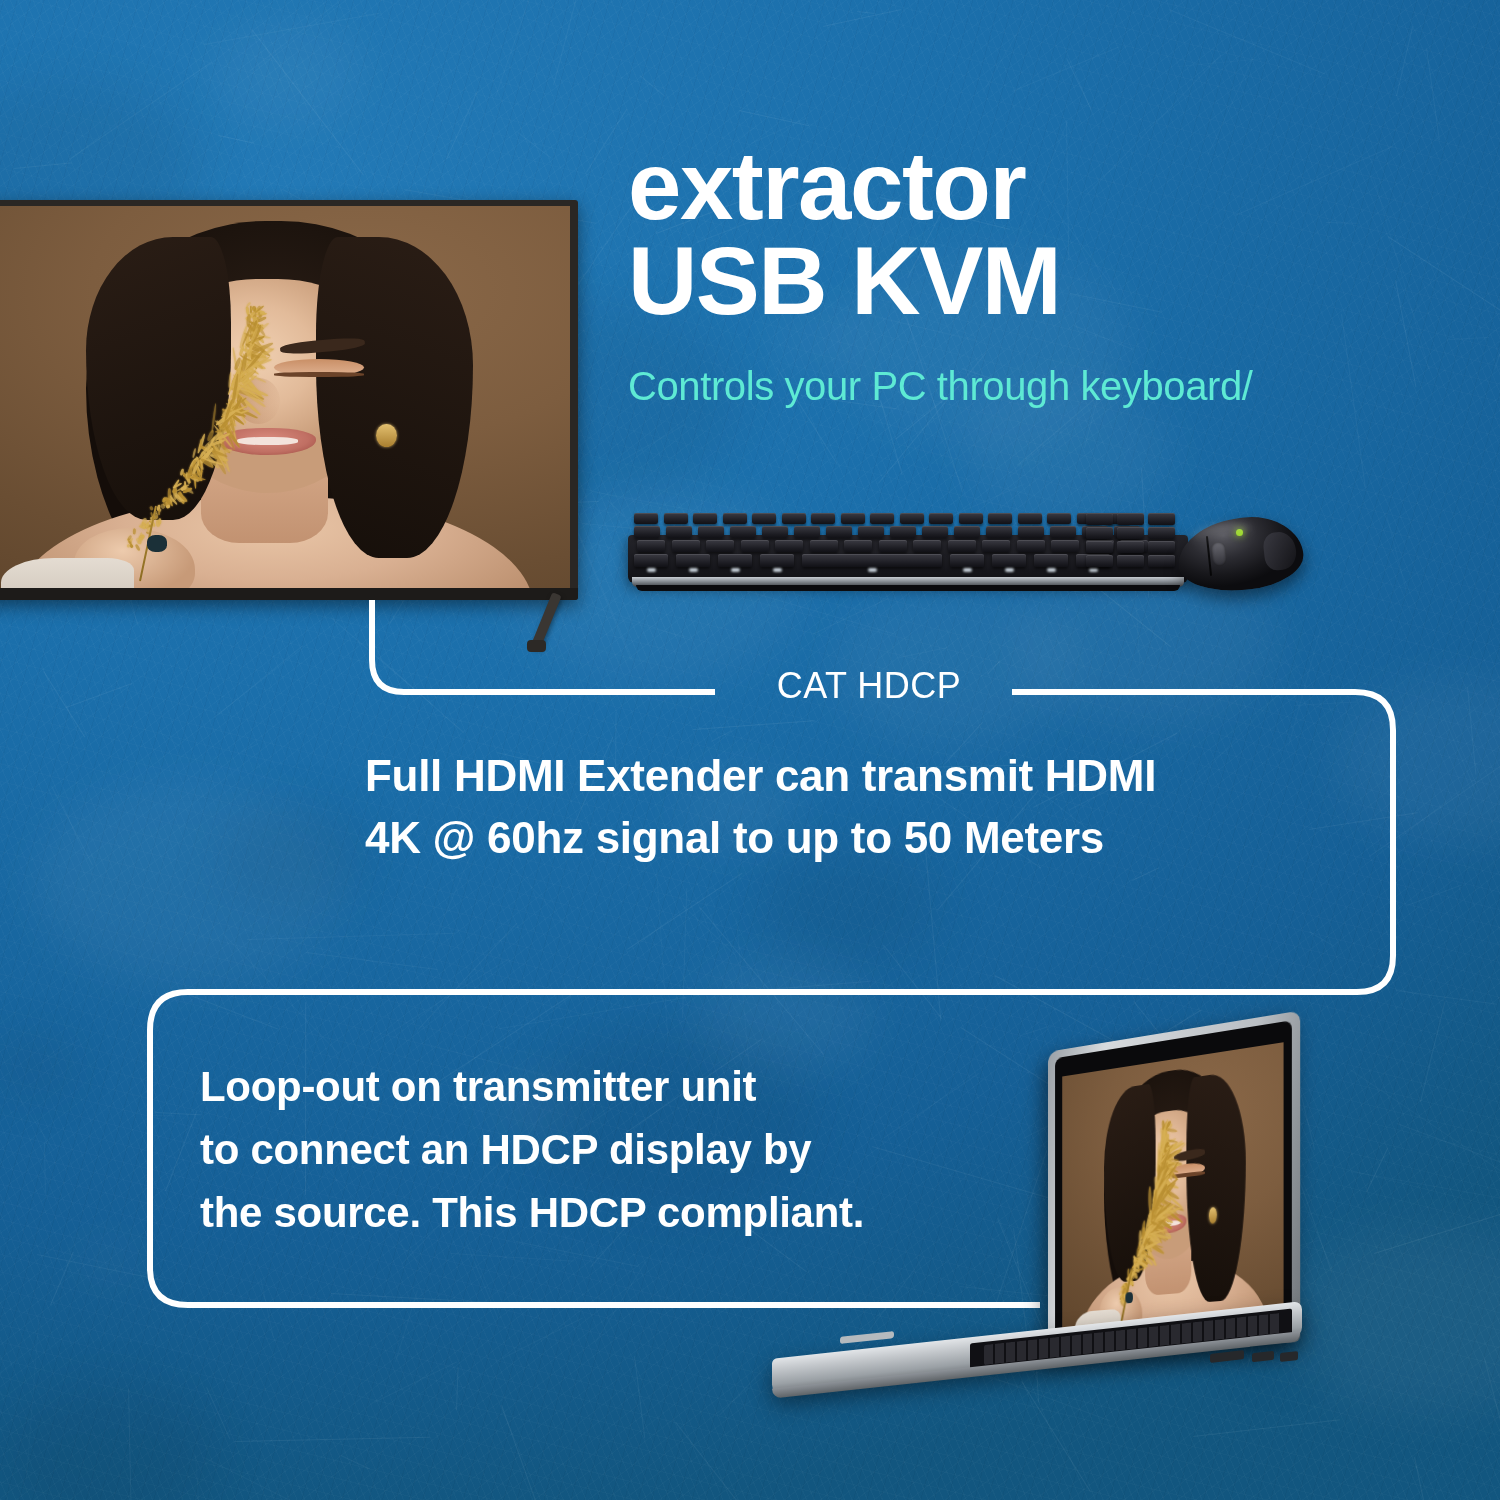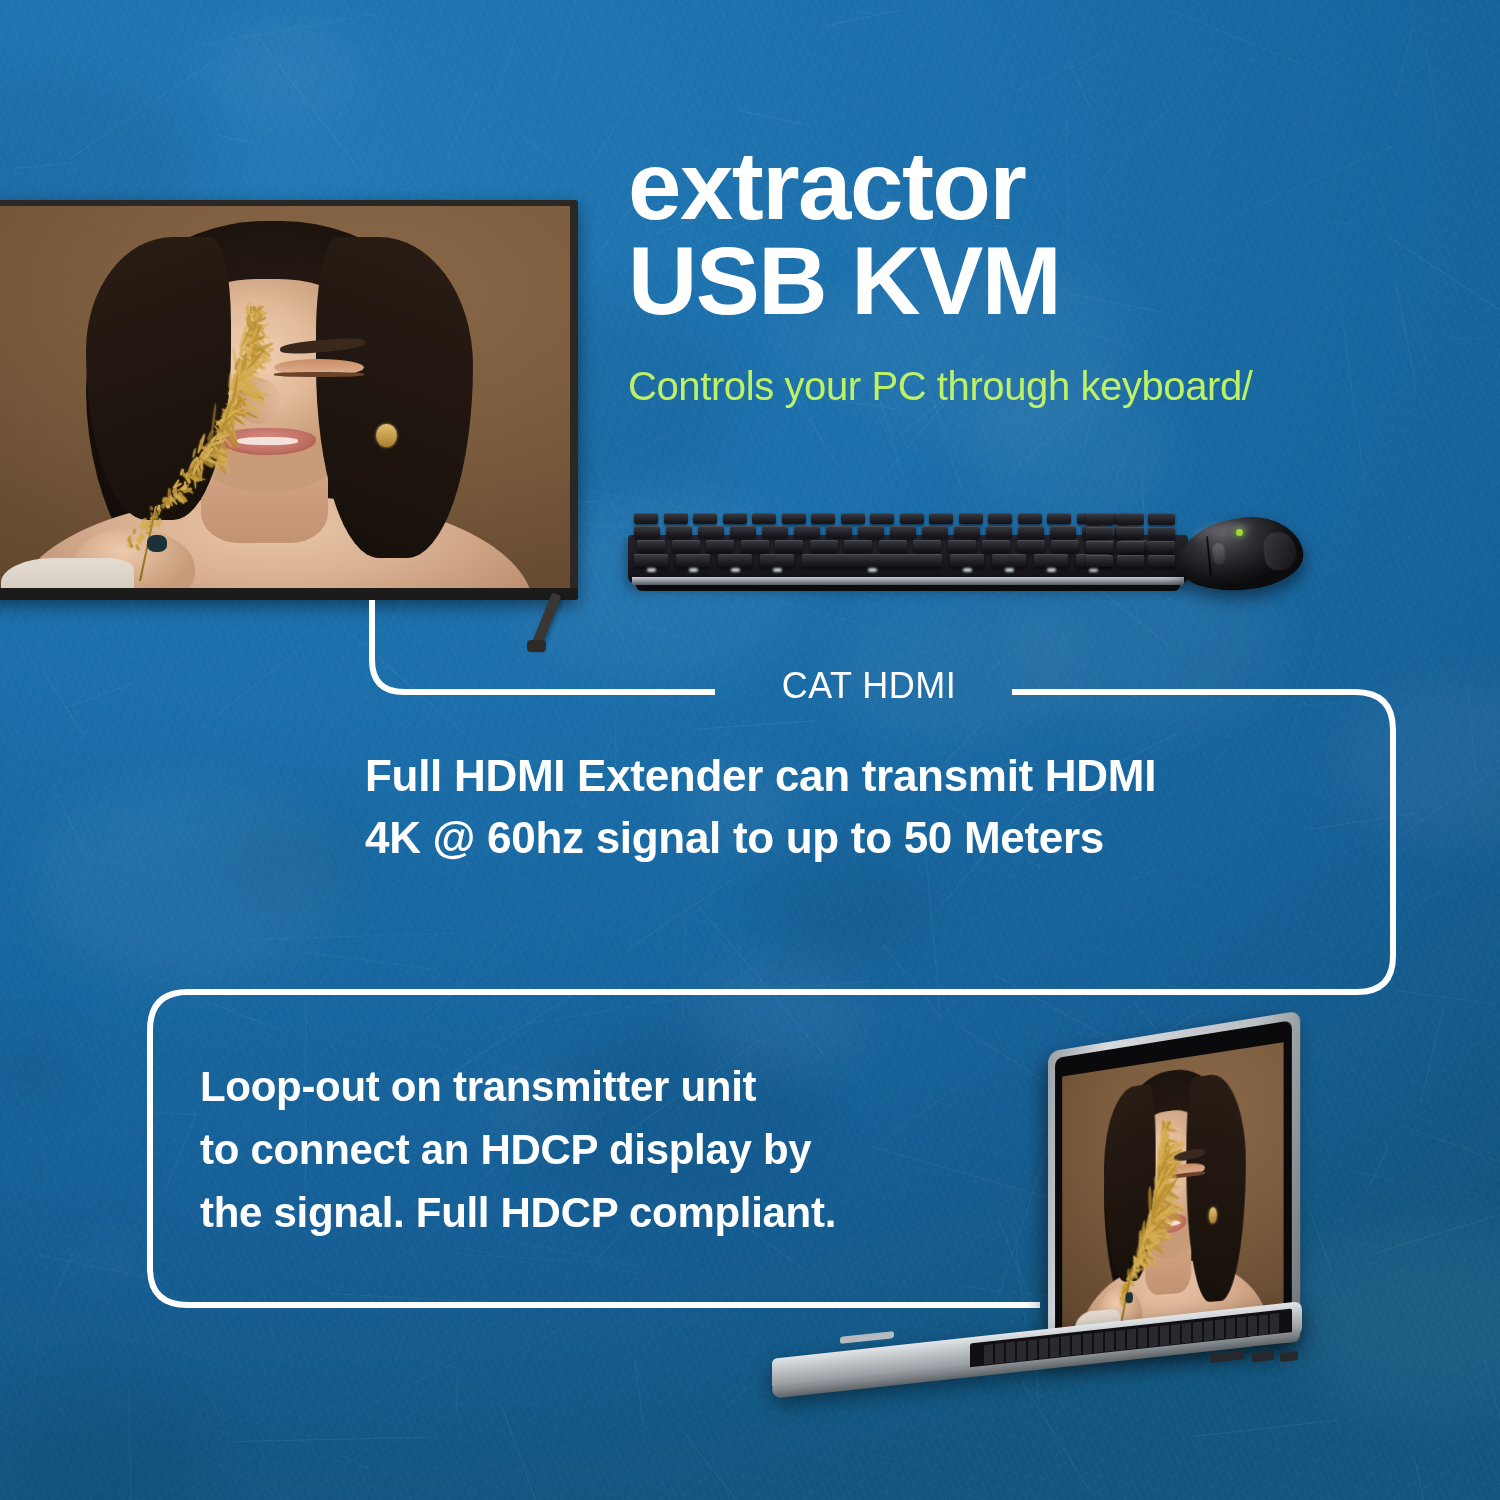--- a/index.html
+++ b/index.html
@@ -27,21 +27,21 @@
   .bg-blob{position:absolute;border-radius:50%;filter:blur(26px);}
 
   
   .headline{
     position:absolute;left:628px;top:138px;width:780px;
     color:#ffffff;font-weight:bold;font-size:96px;line-height:.99;
     letter-spacing:-1.5px;
   }
   .subhead{
     position:absolute;left:628px;top:358px;width:790px;
-    color:#bef264;font-size:40px;line-height:1.42;letter-spacing:-.4px;
+    color:#5eead4;font-size:40px;line-height:1.42;letter-spacing:-.4px;
   }
   .subhead div{white-space:nowrap;}
 
   
   .tv{position:absolute;left:-40px;top:200px;width:618px;height:400px;}
   .tv-body{position:absolute;inset:0;background:#2a2724;border-radius:3px;
      box-shadow:0 6px 18px rgba(0,0,0,.45);}
   .tv-screen{position:absolute;left:5px;top:6px;right:8px;bottom:11px;overflow:hidden;background:#6e5138;}
   .tv-chin{position:absolute;left:0;right:0;bottom:0;height:12px;background:#1d1b19;border-radius:0 0 3px 3px;}
   .tv-leg{position:absolute;left:552px;top:594px;width:10px;height:58px;background:#3a3632;
@@ -809,31 +809,31 @@
 
   <svg class="wire" width="1500" height="1500" viewBox="0 0 1500 1500">
 
     <path d="M372 600 L372 660 Q372 692 404 692 L715 692" fill="none" stroke="#ffffff" stroke-width="6" stroke-linecap="butt"></path>
 
     <path d="M1012 692 L1355 692 Q1393 692 1393 730 L1393 956 Q1393 992 1357 992 L188 992" fill="none" stroke="#ffffff" stroke-width="6" stroke-linecap="butt"></path>
 
     <path d="M188 992 Q150 992 150 1030 L150 1268 Q150 1305 188 1305 L1040 1305" fill="none" stroke="#ffffff" stroke-width="6" stroke-linecap="butt"></path>
   </svg>
 
-  <div class="cat-label">CAT HDMI</div>
+  <div class="cat-label">CAT HDCP</div>
 
   <div class="cat-body">
     <div>Full HDMI Extender can transmit HDMI</div>
     <div>4K @ 60hz signal to up to 50 Meters</div>
   </div>
 
   <div class="loop-body">
     <div>Loop-out on transmitter unit</div>
     <div>to connect an HDCP display by</div>
-    <div>the signal. Full HDCP compliant.</div>
+    <div>the source. This HDCP compliant.</div>
   </div>
 
   <div class="laptop">
     <div class="lt-lid"></div>
     <div class="lt-bez"></div>
     <div class="lt-scr">
       <div class="portrait" id="portrait-lt">
           <div class="pt-hair" style="left: 20%; top: 4%; width: 62%; height: 104%; background: radial-gradient(52% 48% at 50% 30%, rgb(43, 30, 22) 0%, rgb(29, 20, 14) 60%, rgb(20, 13, 9) 100%); border-radius: 48% 48% 40% 40% / 42% 42% 58% 58%;"></div>
           <div class="pt-skin" style="left: 8%; top: 76%; width: 86%; height: 42%; background: radial-gradient(60% 70% at 50% 18%, rgb(233, 198, 167) 0%, rgb(217, 176, 146) 48%, rgb(187, 143, 110) 100%); border-radius: 46% 46% 8% 8% / 70% 70% 12% 12%;"></div>
           <div class="pt-skin" style="left: 39%; top: 62%; width: 21%; height: 26%; background: linear-gradient(rgb(215, 171, 139), rgb(194, 146, 113)); border-radius: 30%;"></div>

